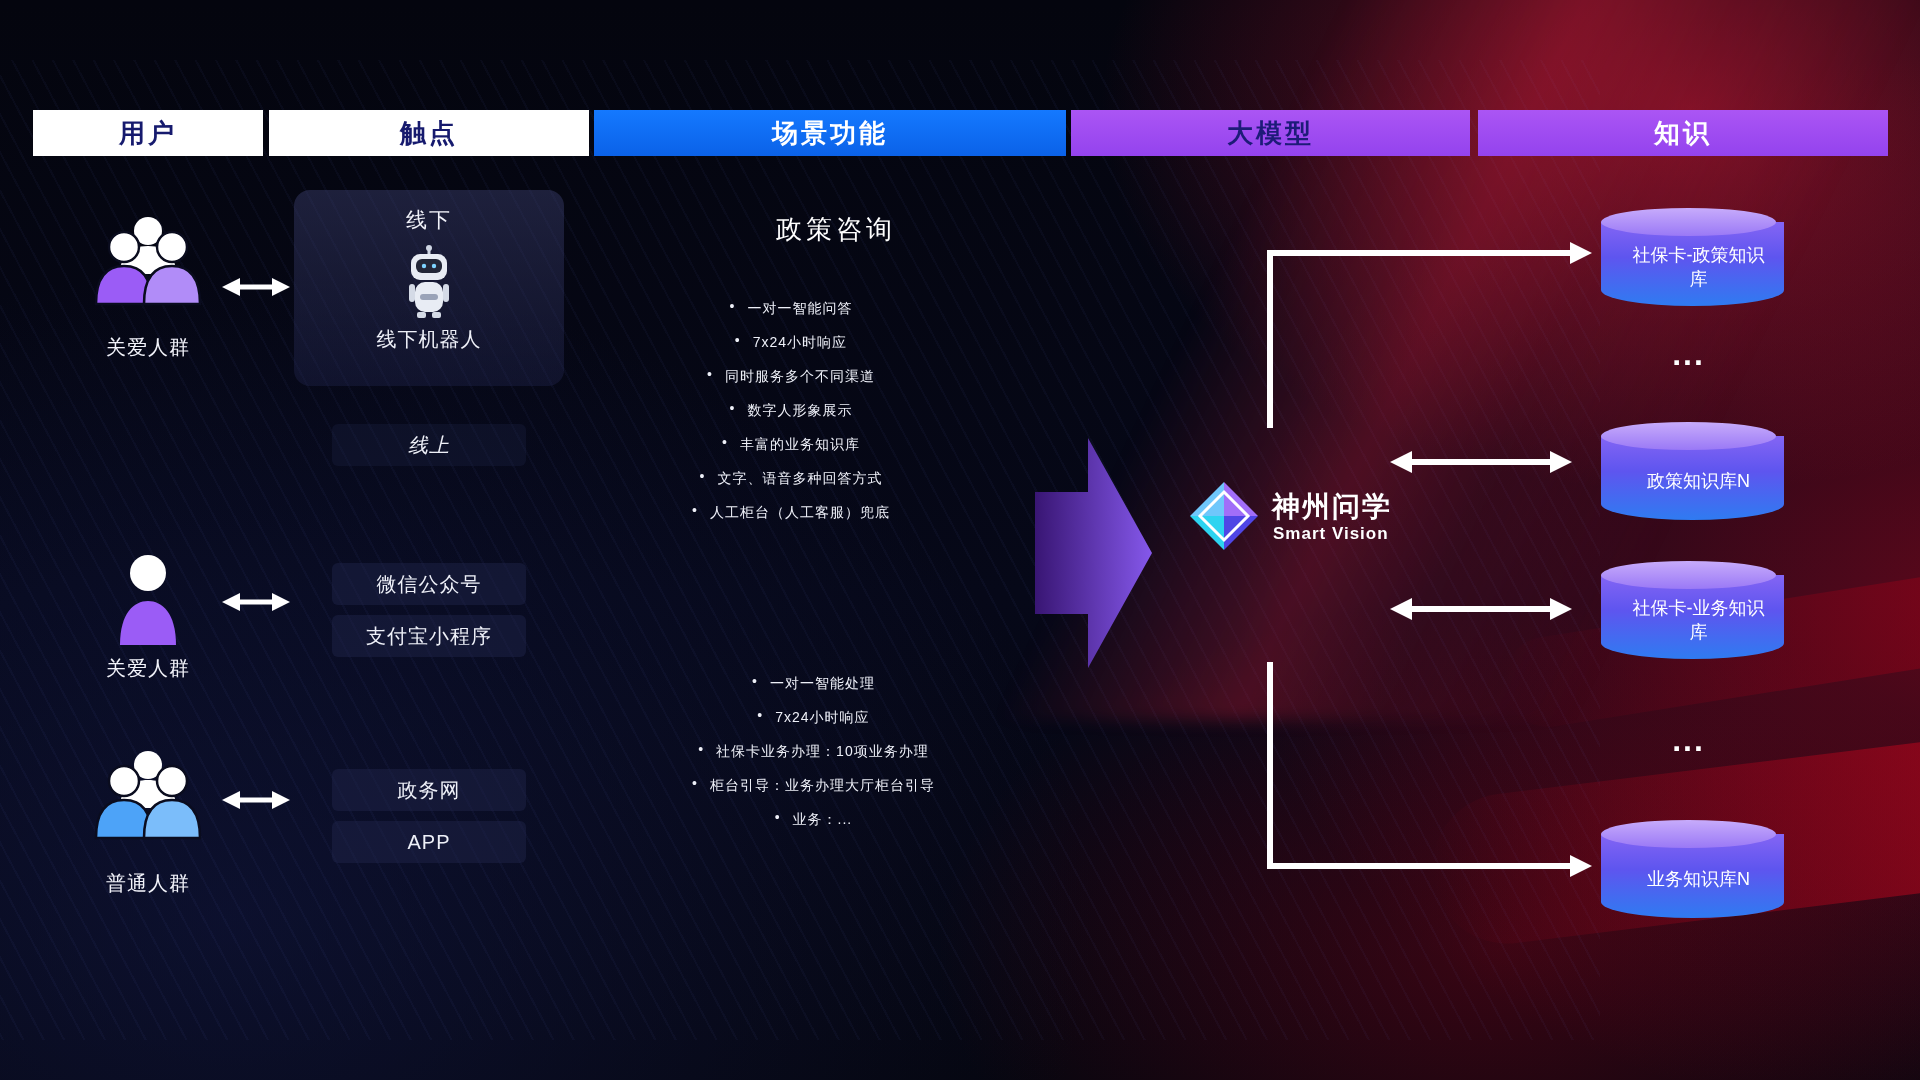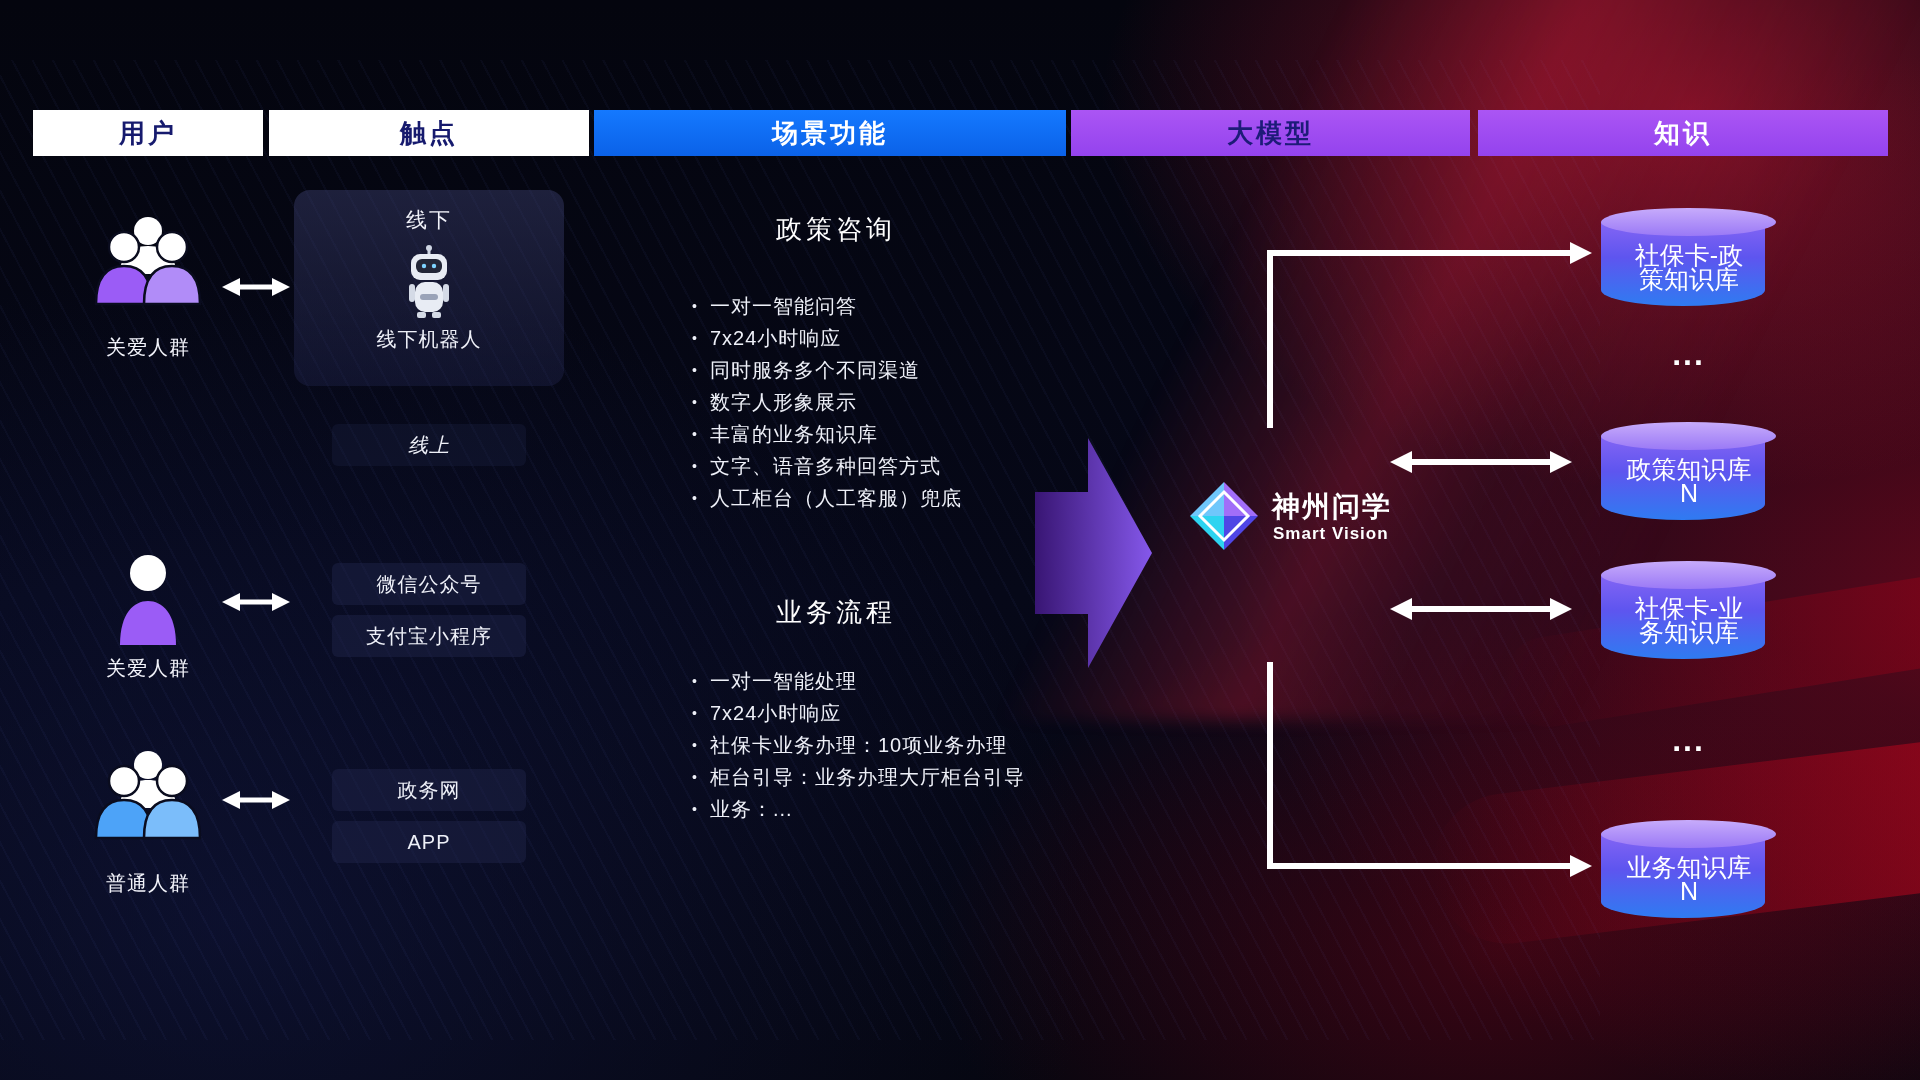--- a/index.html
+++ b/index.html
@@ -40,33 +40,33 @@
   .panel-title{position:absolute;left:0;top:16px;width:100%;text-align:center;color:#f2f3fa;font-size:21px;letter-spacing:2px;}
   .robot-wrap{position:absolute;left:109px;top:52px;}
   .panel-caption{position:absolute;left:0;top:136px;width:100%;text-align:center;color:#eef0f8;font-size:20px;letter-spacing:1px;}
 
   .touch-item{position:absolute;left:332px;width:194px;height:42px;display:flex;align-items:center;justify-content:center;
     color:#eef0f8;font-size:20px;letter-spacing:1px;background:rgba(34,38,76,.45);border-radius:6px;}
   .touch-item.plain{background:rgba(34,38,76,.28);font-style:italic;}
 
   .scene-title{position:absolute;width:400px;text-align:center;color:#ffffff;font-size:26px;letter-spacing:4px;}
   .bullets{position:absolute;left:692px;margin:0;padding:0;list-style:none;}
-  .bullets li{color:#eef0f8;font-size:20px;line-height:32px;letter-spacing:1px;white-space:nowrap;}
+  .bullets li{color:#eef0f8;font-size:14px;line-height:32px;letter-spacing:1px;white-space:nowrap;text-align:center;}
   .bullets li::before{content:"•";font-size:14px;margin-right:12px;vertical-align:2px;color:#eef0f8;}
 
   .logo{position:absolute;left:1188px;top:480px;width:260px;height:80px;}
   .logo-name{position:absolute;left:84px;top:8px;color:#ffffff;font-size:28px;font-weight:bold;letter-spacing:2px;}
   .logo-sub{position:absolute;left:85px;top:44px;color:#ffffff;font-size:17px;letter-spacing:1px;font-weight:bold;}
 
   .cyl{position:absolute;left:1601px;width:175px;height:100px;}
-  .cyl-body{position:absolute;left:0;top:14px;width:164px;height:84px;
+  .cyl-body{position:absolute;left:0;top:14px;width:183px;height:84px;
     background:linear-gradient(180deg,#8465f4 0%,#5e55ef 42%,#2f7bf1 100%);
     border-radius:0 0 50% 50% / 0 0 16px 16px;
     display:flex;align-items:center;justify-content:center;text-align:center;
-    color:#ffffff;font-size:25px;line-height:24px;padding:6px 12px 0 24px;box-sizing:border-box;word-break:break-all;}
+    color:#ffffff;font-size:18px;line-height:24px;padding:6px 12px 0 24px;box-sizing:border-box;word-break:break-all;}
   .cyl-top{position:absolute;left:0;top:0;width:175px;height:28px;border-radius:50%;
     background:linear-gradient(180deg,#c7abfb,#9a79f6);}
   .dots{position:absolute;left:1601px;width:175px;text-align:center;color:#ffffff;font-size:32px;font-weight:bold;letter-spacing:2px;}
 
   .overlay{position:absolute;left:0;top:0;width:1920px;height:1080px;pointer-events:none;}
 </style>
 </head>
 <body>
 
 <div class="stage">
@@ -144,21 +144,20 @@
   <ul class="bullets" style="top:290px;">
     <li>一对一智能问答</li>
     <li>7x24小时响应</li>
     <li>同时服务多个不同渠道</li>
     <li>数字人形象展示</li>
     <li>丰富的业务知识库</li>
     <li>文字、语音多种回答方式</li>
     <li>人工柜台（人工客服）兜底</li>
   </ul>
 
-  <div class="scene-title" style="left:636px;top:595px;">业务流程</div>
   <ul class="bullets" style="top:665px;">
     <li>一对一智能处理</li>
     <li>7x24小时响应</li>
     <li>社保卡业务办理：10项业务办理</li>
     <li>柜台引导：业务办理大厅柜台引导</li>
     <li>业务：...</li>
   </ul>
 
   <svg class="overlay" viewBox="0 0 1920 1080">
     <defs>

